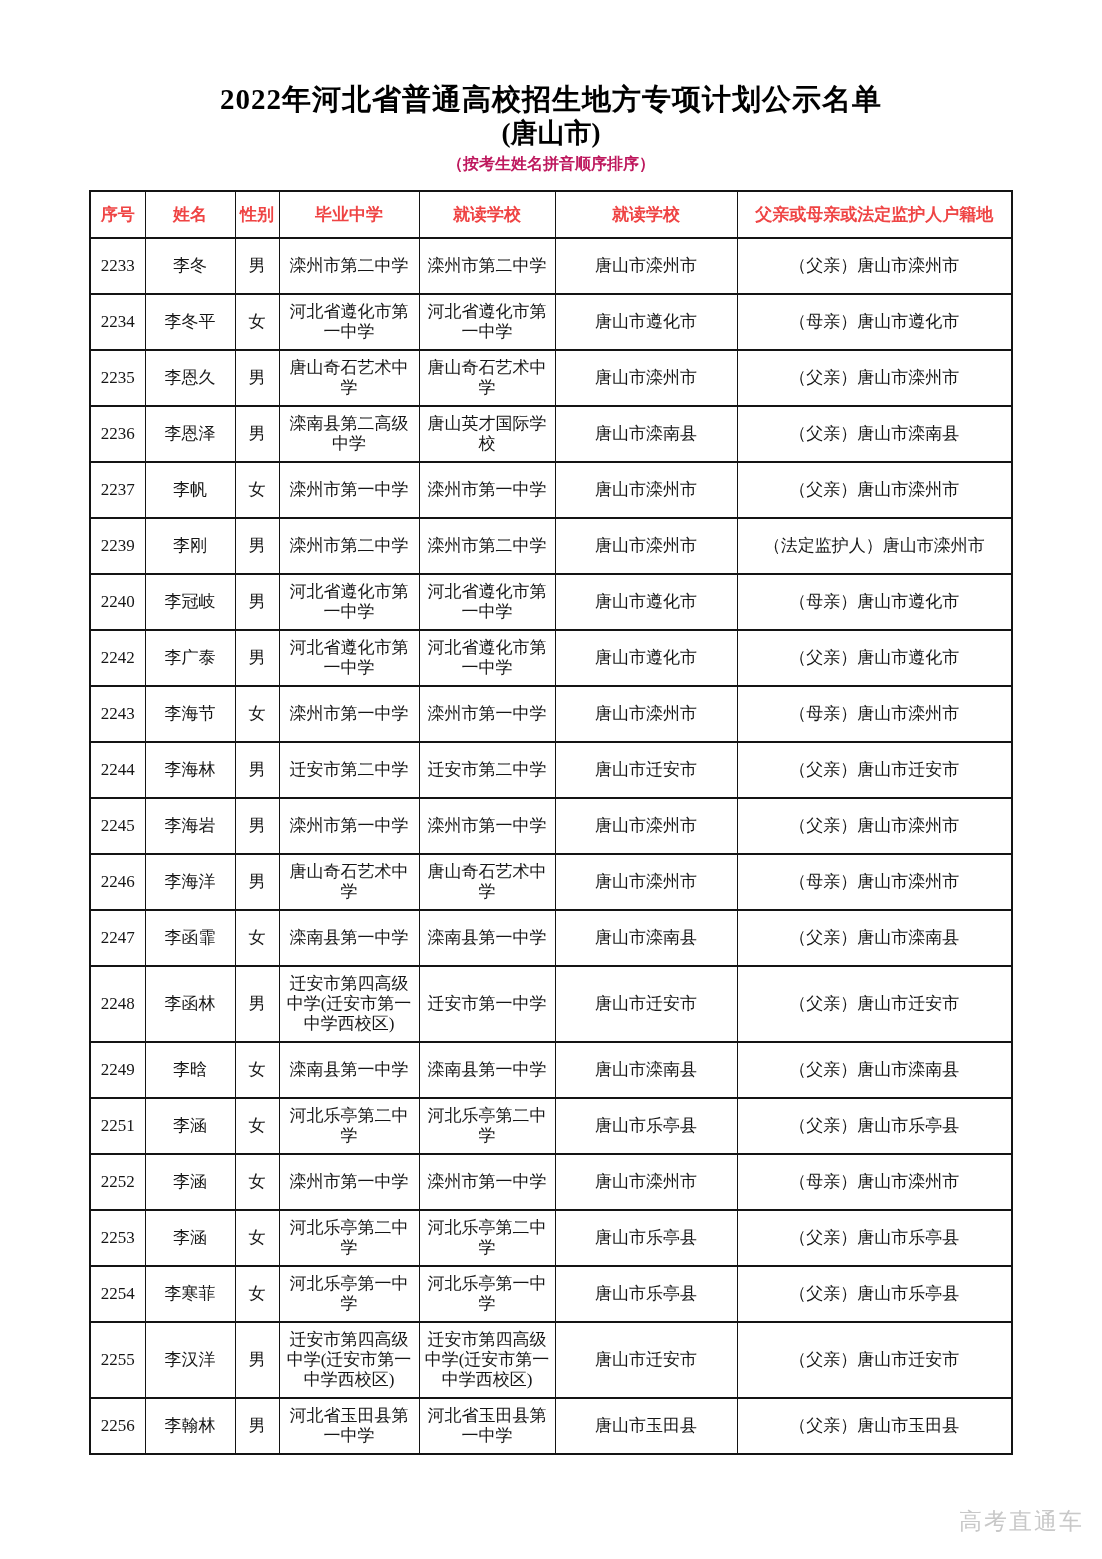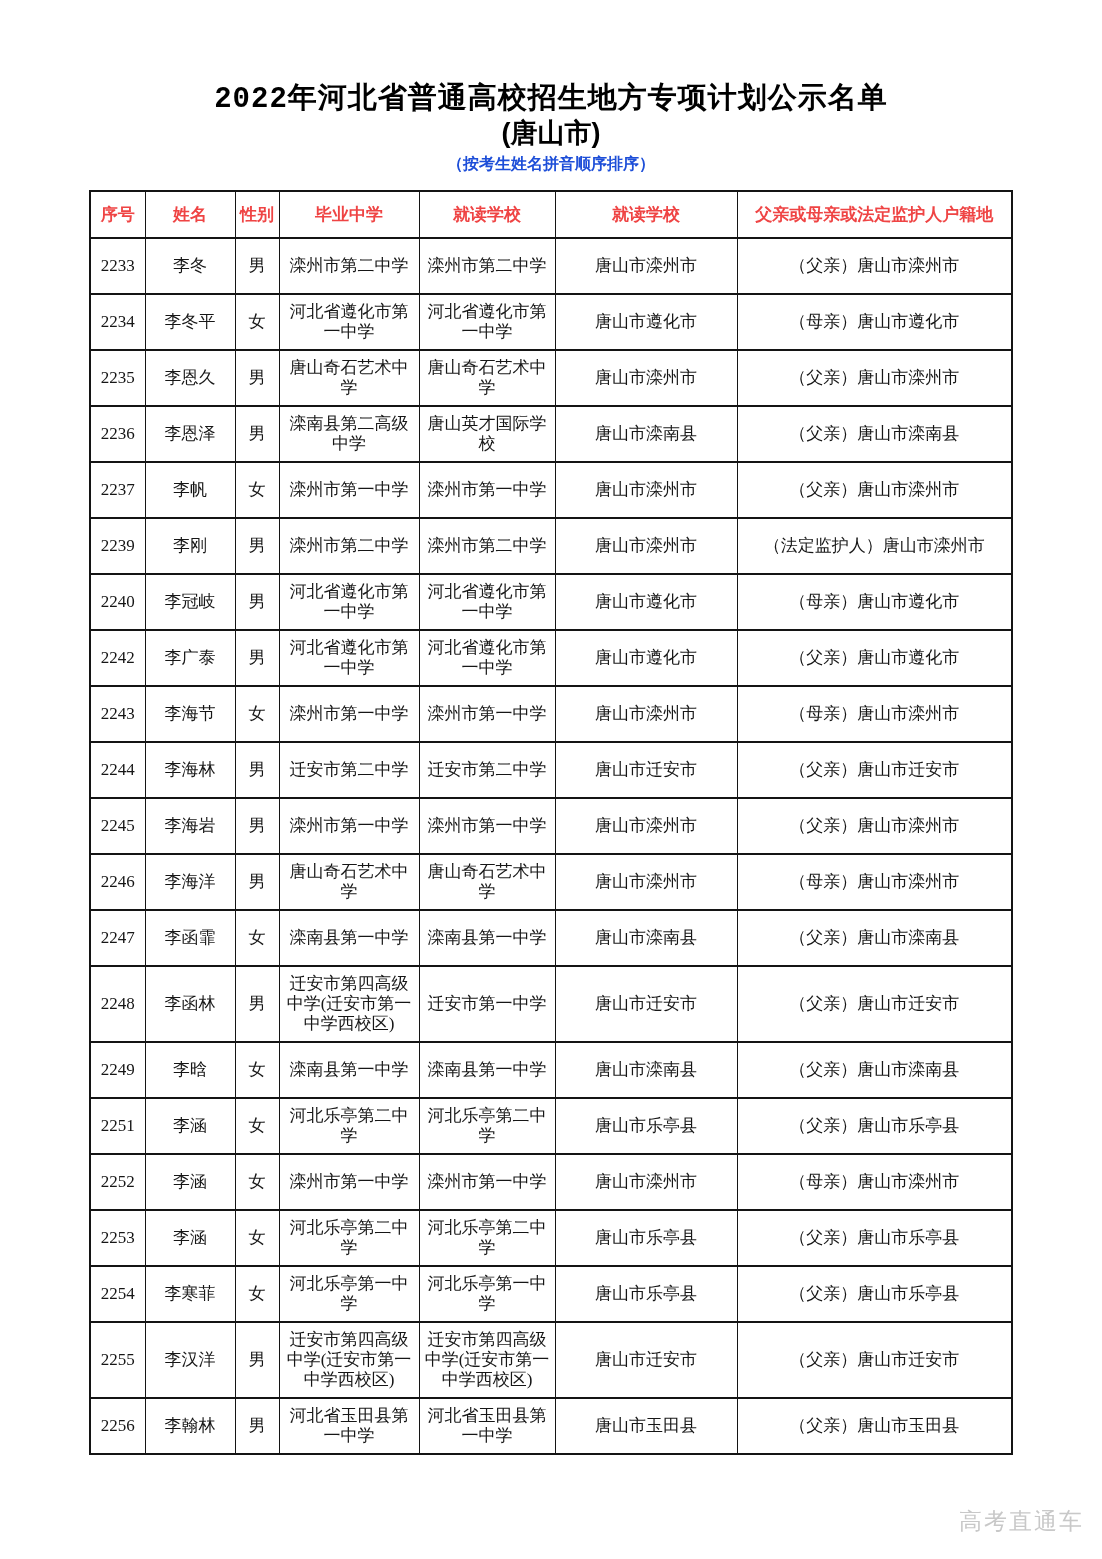--- a/index.html
+++ b/index.html
@@ -5,33 +5,33 @@
   * { margin:0; padding:0; box-sizing:border-box; }
   html,body { background:#ffffff; }
   body {
     width:1102px; height:1559px;
     position:relative; overflow:hidden;
     font-family:"Liberation Serif", serif;
     color:#111111;
   }
   .title-block { text-align:center; padding-top:82px; }
   .title-main {
-    font-family:Liberation Mono, monospace;
+    font-family:Liberation Serif, serif;
     font-weight:bold; font-size:29px; line-height:35px;
     letter-spacing:1px; color:#000000;
   }
   .title-city {
-    font-family:Liberation Sans, sans-serif;
+    font-family:Liberation Serif, serif;
     font-weight:bold; font-size:27px; line-height:33px;
     color:#000000;
   }
   .title-note {
     font-family:"Liberation Sans", sans-serif;
     font-weight:bold; font-size:16px; line-height:23px;
-    margin-top:2px; color:#1d4ed8;
+    margin-top:2px; color:#be185d;
   }
   table.roster {
     width:922px; margin:15px auto 0;
     border-collapse:collapse; table-layout:fixed;
     border:2px solid #141414;
   }
   table.roster th, table.roster td {
     border:1px solid #141414;
     border-top-width:2px; border-bottom-width:2px;
     text-align:center; vertical-align:middle;

